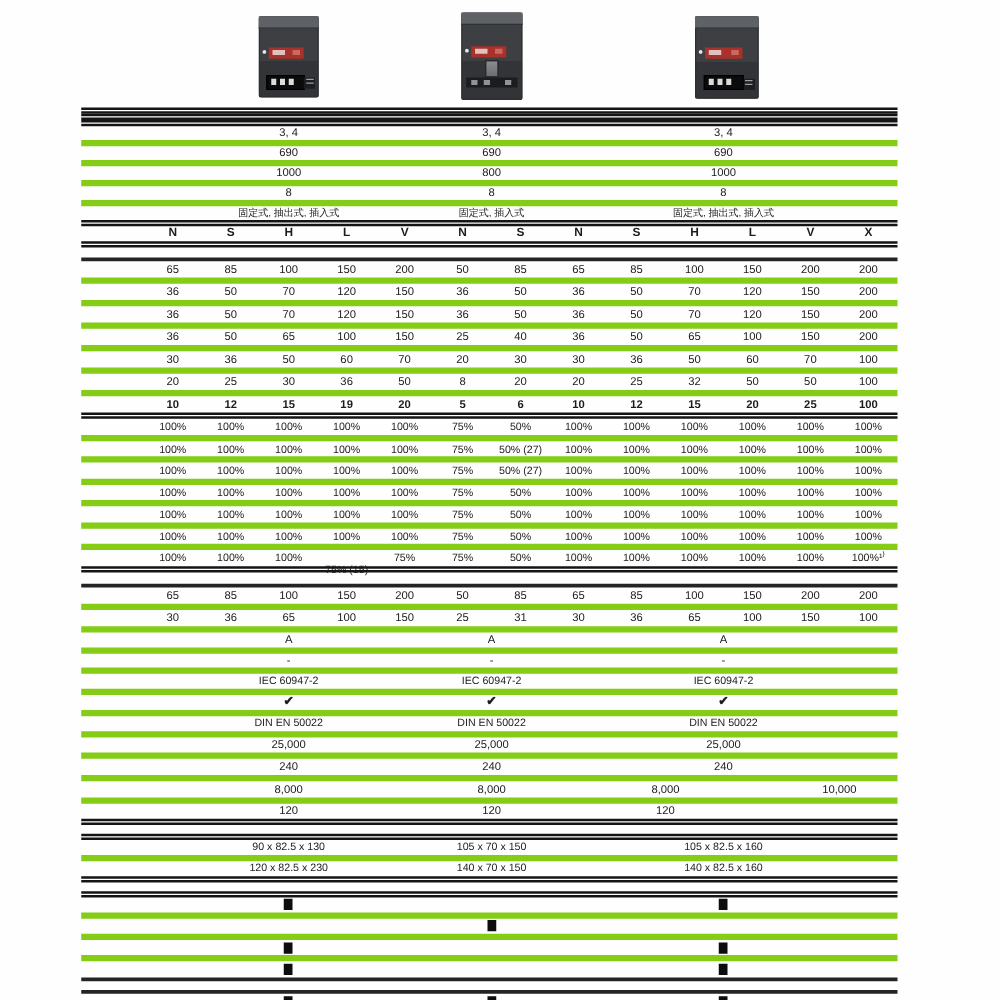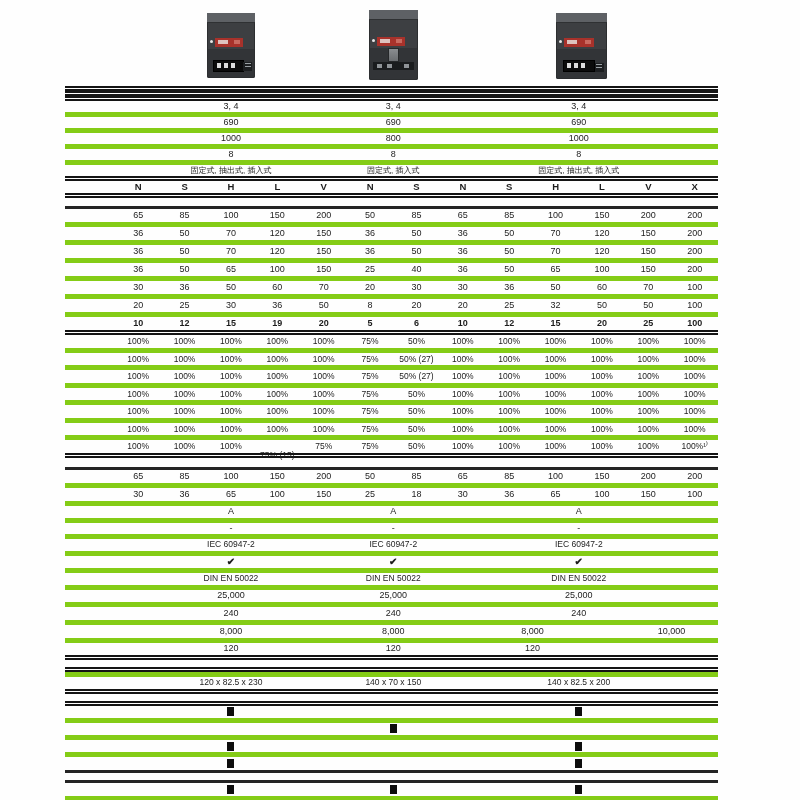--- a/index.html
+++ b/index.html
@@ -392,21 +392,21 @@
         <div class="cell" style="width: 46.38px;">200</div>
       </div>
       <div class="row sep" style="height: 13px;">
         <div class="gutter"></div>
         <div class="cell" style="width: 46.38px;">30</div>
         <div class="cell" style="width: 46.38px;">36</div>
         <div class="cell" style="width: 46.38px;">65</div>
         <div class="cell" style="width: 46.38px;">100</div>
         <div class="cell" style="width: 46.38px;">150</div>
         <div class="cell" style="width: 46.38px;">25</div>
-        <div class="cell" style="width: 46.38px;">18</div>
+        <div class="cell" style="width: 46.38px;">31</div>
         <div class="cell" style="width: 46.38px;">30</div>
         <div class="cell" style="width: 46.38px;">36</div>
         <div class="cell" style="width: 46.38px;">65</div>
         <div class="cell" style="width: 46.38px;">100</div>
         <div class="cell" style="width: 46.38px;">150</div>
         <div class="cell" style="width: 46.38px;">100</div>
       </div>
       <div class="row sep" style="height: 12px;">
         <div class="gutter"></div>
         <div class="cell" style="width: 231.9px;">A</div>
@@ -459,25 +459,31 @@
       <div class="row sep" style="height: 12px;">
         <div class="gutter"></div>
         <div class="cell" style="width: 231.9px;">120</div>
         <div class="cell" style="width: 92.76px;">120</div>
         <div class="cell" style="width: 185.52px;">120</div>
         <div class="cell" style="width: 92.76px;"></div>
       </div>
       <div class="rule-d"></div>
       <div class="spacer" style="height: 7px;"></div>
       <div class="rule-d"></div>
+      <div class="row" style="height: 12px;">
+        <div class="gutter"></div>
+        <div class="cell small" style="width: 231.9px;">90 x 82.5 x 130</div>
+        <div class="cell small" style="width: 92.76px;">105 x 70 x 150</div>
+        <div class="cell small" style="width: 278.28px;">105 x 82.5 x 160</div>
+      </div>
       <div class="row sep" style="height: 12px;">
         <div class="gutter"></div>
         <div class="cell small" style="width: 231.9px;">120 x 82.5 x 230</div>
         <div class="cell small" style="width: 92.76px;">140 x 70 x 150</div>
-        <div class="cell small" style="width: 278.28px;">140 x 82.5 x 200</div>
+        <div class="cell small" style="width: 278.28px;">140 x 82.5 x 160</div>
       </div>
       <div class="rule-d"></div>
       <div class="spacer" style="height: 7px;"></div>
       <div class="rule-d"></div>
       <div class="row" style="height: 12.3px;">
         <div class="gutter"></div>
         <div class="cell sq" style="width: 231.9px;"><div class="sqm"></div></div>
         <div class="cell" style="width: 92.76px;"></div>
         <div class="cell sq" style="width: 278.28px;"><div class="sqm"></div></div>
       </div>

